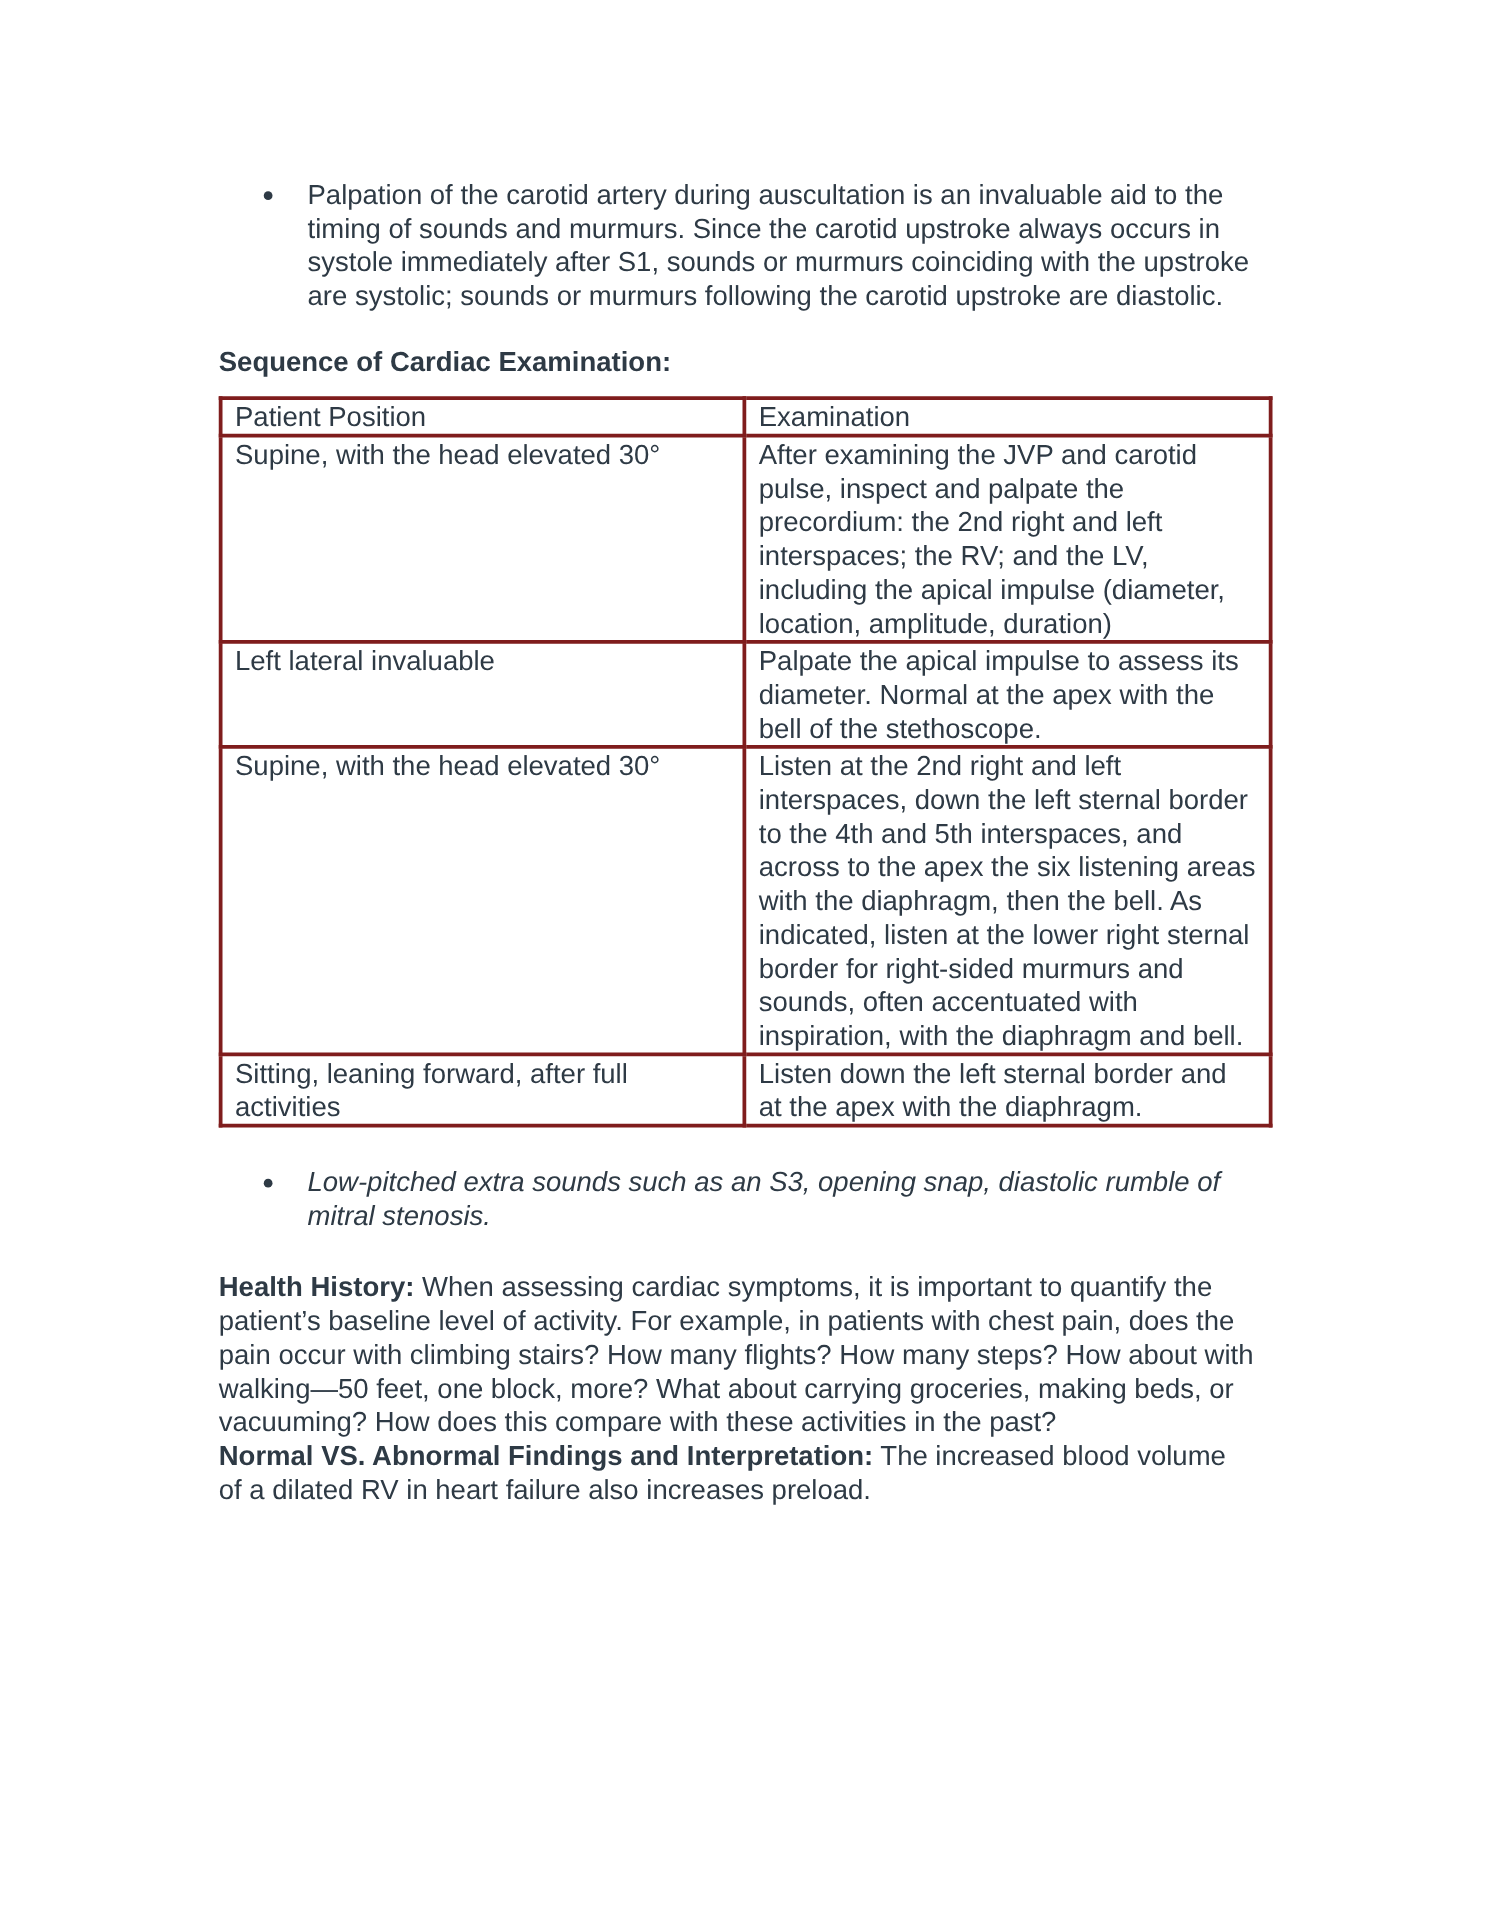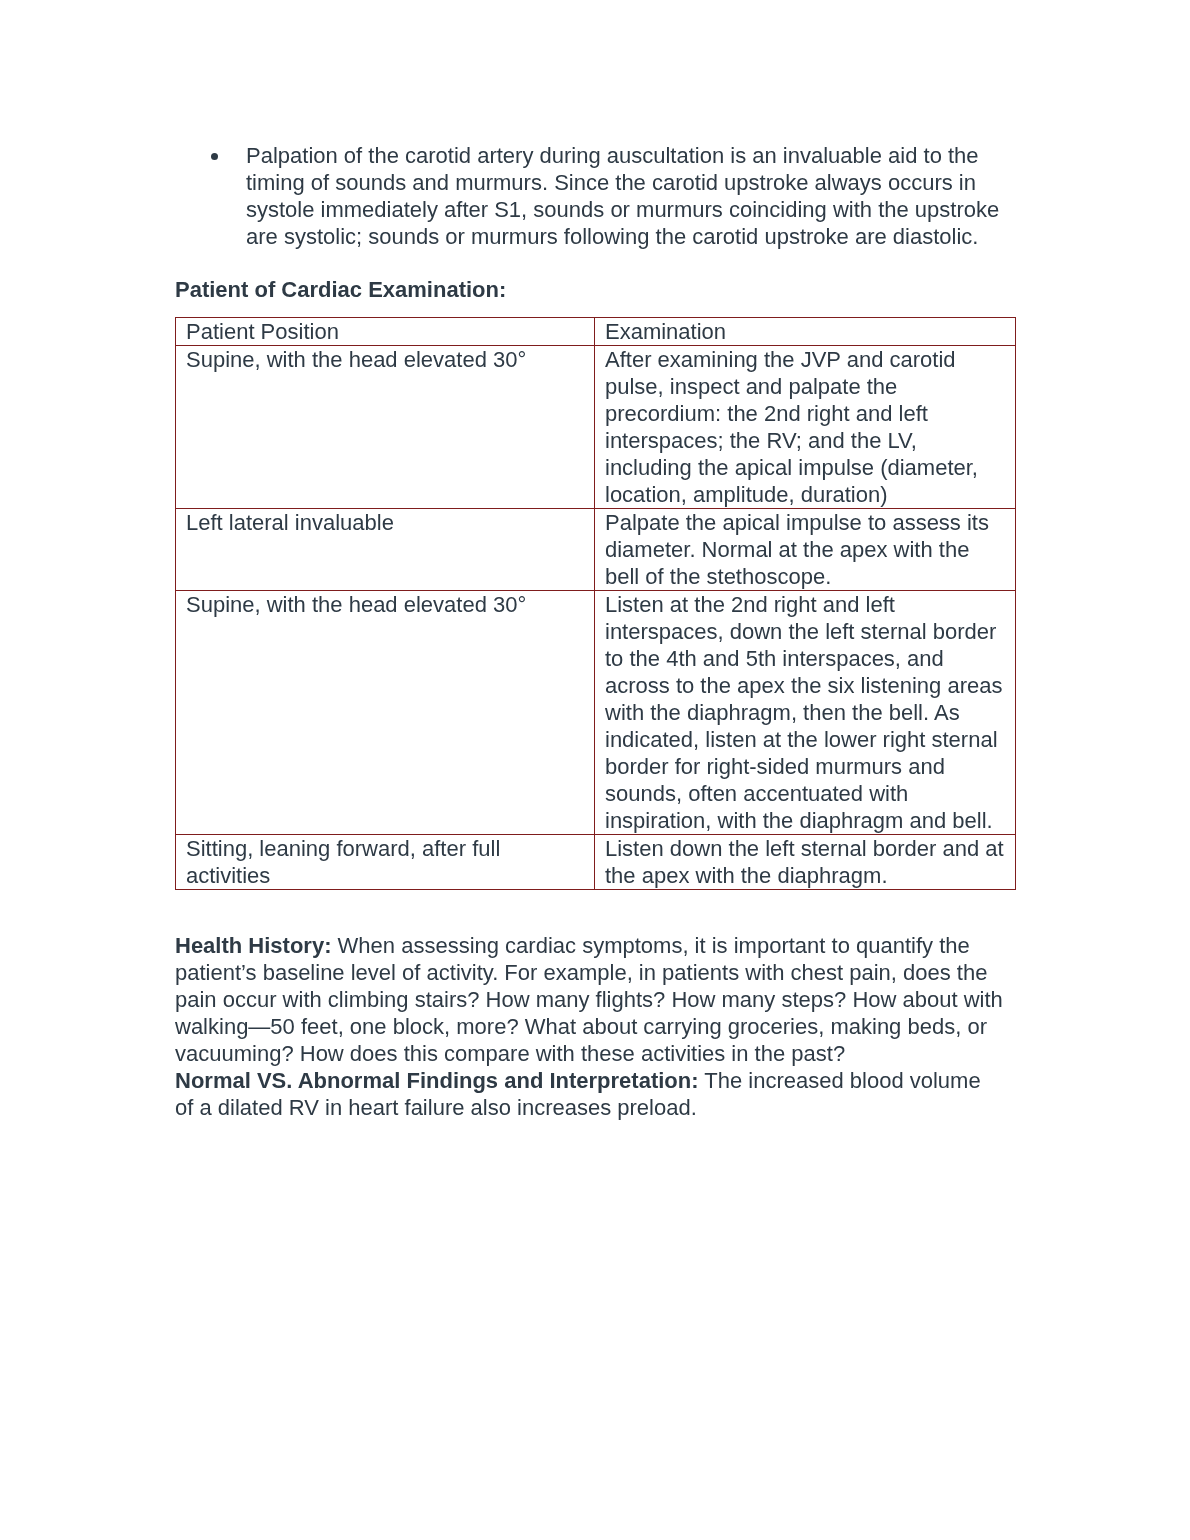--- a/index.html
+++ b/index.html
@@ -18,41 +18,41 @@
     width: 7px; height: 7px; border-radius: 50%; background: #2e3a45;
   }
   .italic li .txt { font-style: italic; }
   h2.section {
     font-size: 22px; font-weight: bold; margin: 0; line-height: 27px;
   }
   table.seq {
     border-collapse: collapse; width: 840px; table-layout: fixed;
   }
   table.seq td {
-    border: 1px solid #7f1d1d; vertical-align: top;
+    border: 3px solid #7f1d1d; vertical-align: top;
     padding: 0 10px; line-height: 27px;
   }
   table.seq col.c1 { width: 419px; }
   table.seq col.c2 { width: 421px; }
   p.para { margin: 0; }
   p.para b { font-weight: bold; }
 </style>
 </head>
 <body>
 
 <div class="page">
 
   <ul class="bullets" style="width:840px;">
     <li>
       <span class="dot"></span>
       <span class="txt">Palpation of the carotid artery during auscultation is an invaluable aid to the timing of sounds and murmurs. Since the carotid upstroke always occurs in systole immediately after S1, sounds or murmurs coinciding with the upstroke are systolic; sounds or murmurs following the carotid upstroke are diastolic.</span>
     </li>
   </ul>
 
-  <h2 class="section" style="margin-top:26px;">Patient of Cardiac Examination:</h2>
+  <h2 class="section" style="margin-top:26px;">Sequence of Cardiac Examination:</h2>
 
   <table class="seq" style="margin-top:14px;">
     <colgroup>
         <col class="c1">
         <col class="c2">
       </colgroup>
     <tbody>
         <tr>
       <td>Patient Position</td>
       <td>Examination</td>
@@ -70,23 +70,27 @@
       <td>Listen at the 2nd right and left interspaces, down the left sternal border to the 4th and 5th interspaces, and across to the apex the six listening areas with the diaphragm, then the bell. As indicated, listen at the lower right sternal border for right-sided murmurs and sounds, often accentuated with inspiration, with the diaphragm and bell.</td>
     </tr>
     <tr>
       <td>Sitting, leaning forward, after full activities</td>
       <td>Listen down the left sternal border and at the apex with the diaphragm.</td>
     </tr>
   </tbody>
     </table>
 
   <ul class="bullets italic" style="margin-top:30px; width:840px;">
+    <li>
+      <span class="dot"></span>
+      <span class="txt">Low-pitched extra sounds such as an S3, opening snap, diastolic rumble of mitral stenosis.</span>
+    </li>
   </ul>
 
-  <p class="para" style="margin-top:42px; width:830px;">
+  <p class="para" style="margin-top:30px; width:830px;">
     <b>Health History:</b><span> When assessing cardiac symptoms, it is important to quantify the patient’s baseline level of activity. For example, in patients with chest pain, does the pain occur with climbing stairs? How many flights? How many steps? How about with walking—50 feet, one block, more? What about carrying groceries, making beds, or vacuuming? How does this compare with these activities in the past?</span>
   </p>
 
   <p class="para" style="width:830px;">
     <b>Normal VS. Abnormal Findings and Interpretation:</b><span> The increased blood volume of a dilated RV in heart failure also increases preload.</span>
   </p>
 
 </div>
 
 </body></html>

